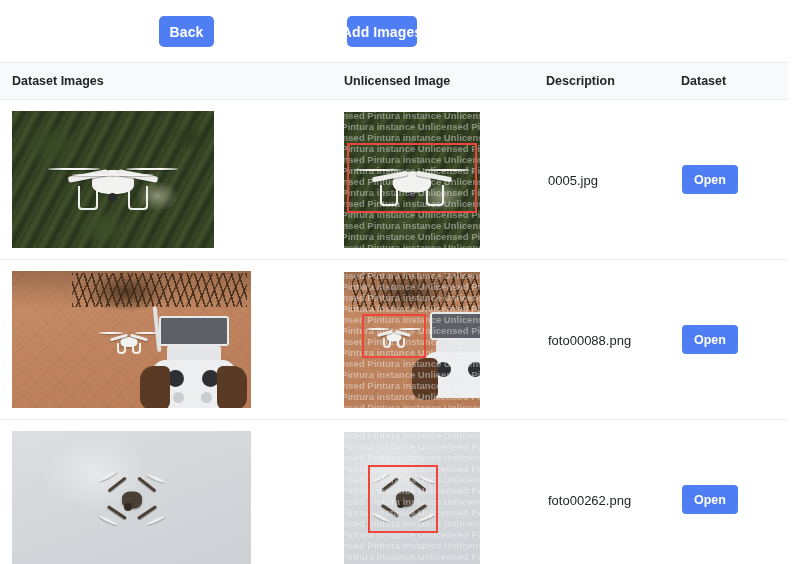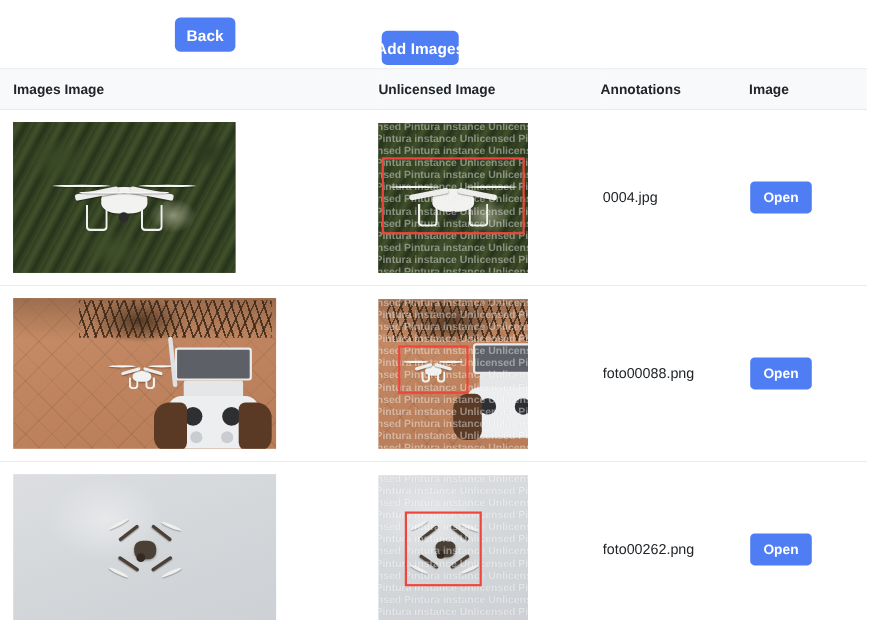--- a/index.html
+++ b/index.html
@@ -25,21 +25,21 @@
     font-size: 14px;
     font-weight: bold;
     letter-spacing: .1px;
     cursor: pointer;
     display: flex; align-items: center; justify-content: center;
     white-space: nowrap;
     padding: 0 14px;
     margin-left: 29px;
   }
   #btn-back       { left: 130px; top: 16px; height: 31px; width: 55px; }
-  #btn-add        { left: 318px; top: 28px; height: 31px; width: 70px; }
+  #btn-add        { left: 318px; top: 16px; height: 31px; width: 70px; }
   #btn-download   { left: 546px; top: 16px; height: 31px; width: 151px; }
 
   
   .table { width: 788px; margin: 0; border-collapse: collapse; table-layout: fixed; }
   .thead-row { background: #f8f9fa; }
   .thead-row th {
     text-align: left;
     font-size: 12.5px;
     font-weight: bold;
     color: #212529;
@@ -157,24 +157,24 @@
 <div class="page">
 
   <div class="toolbar">
     <button class="btn" id="btn-back">Back</button>
     <button class="btn" id="btn-add">Add Images</button>
   </div>
 
   <table class="table">
     <thead>
       <tr class="thead-row">
-        <th class="col-dataset">Images Image</th>
+        <th class="col-dataset">Dataset Images</th>
         <th class="col-annotated">Unlicensed Image</th>
-        <th class="col-desc">Annotations</th>
-        <th class="col-action">Image</th>
+        <th class="col-desc">Description</th>
+        <th class="col-action">Dataset</th>
       </tr>
     </thead>
     <tbody>
 
       <tr>
         <td class="cell-dataset">
           <div class="thumb img-forest" style="width:202px;height:137px;">
             <div class="drone" style="left:30px;top:40px;width:142px;height:62px;">
               <div class="body" style="width:42px;height:24px;"></div>
               <div class="arm" style="left:26px;top:22px;width:40px;height:6px;transform:rotate(-11deg);"></div>
@@ -213,21 +213,21 @@
                 <div class="wm-line" style="top: 86px; margin-left: 0px;">Unlicensed Pintura instance  Unlicensed Pintura instance  Unlicensed Pintura instance  Unlicensed Pintura instance  </div>
                 <div class="wm-line" style="top: 97px; margin-left: -26px;">Unlicensed Pintura instance  Unlicensed Pintura instance  Unlicensed Pintura instance  Unlicensed Pintura instance  </div>
                 <div class="wm-line" style="top: 108px; margin-left: 0px;">Unlicensed Pintura instance  Unlicensed Pintura instance  Unlicensed Pintura instance  Unlicensed Pintura instance  </div>
                 <div class="wm-line" style="top: 119px; margin-left: -26px;">Unlicensed Pintura instance  Unlicensed Pintura instance  Unlicensed Pintura instance  Unlicensed Pintura instance  </div>
                 <div class="wm-line" style="top: 130px; margin-left: 0px;">Unlicensed Pintura instance  Unlicensed Pintura instance  Unlicensed Pintura instance  Unlicensed Pintura instance  </div>
               </div>
             <div class="bbox" style="left:3px;top:31px;width:130px;height:70px;"></div>
           </div>
         </td>
         <td class="cell-desc">
-          <span class="desc-text">0004.jpg</span>
+          <span class="desc-text">0005.jpg</span>
         </td>
         <td class="cell-action">
           <button class="btn-open">Open</button>
         </td>
       </tr>
 
       <tr>
         <td class="cell-dataset">
           <div class="thumb img-tile" style="width:239px;height:137px;">
 

